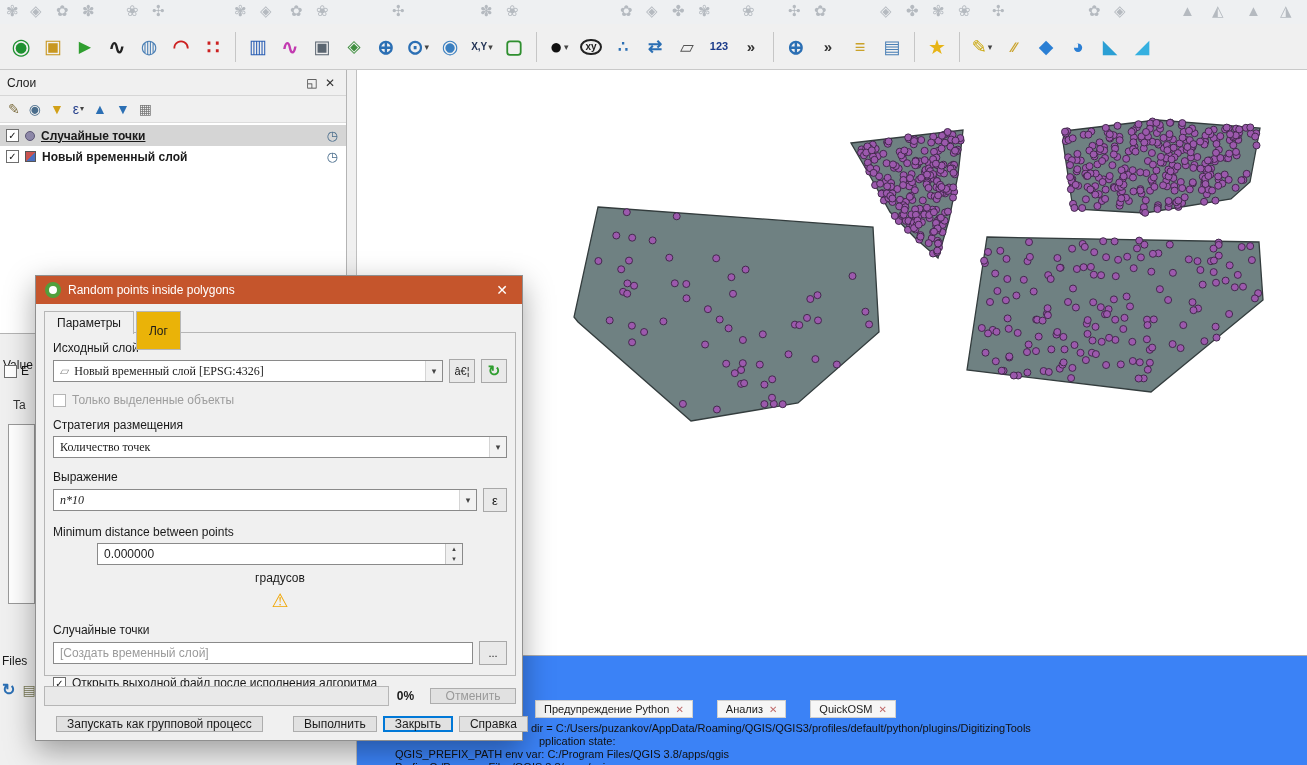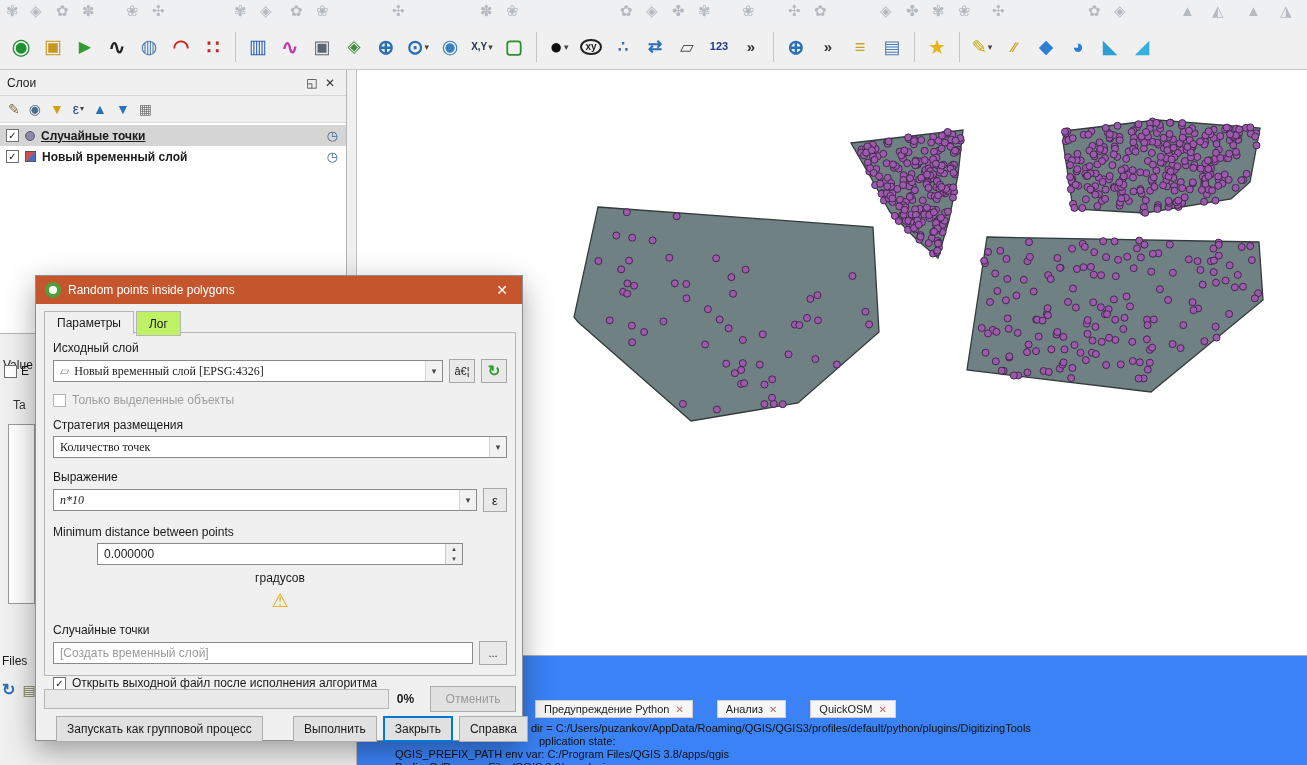--- a/index.html
+++ b/index.html
@@ -67,22 +67,22 @@
   .bp-line{white-space:nowrap;}
 
   
   .dialog{position:absolute;left:35px;top:275px;width:488px;height:466px;background:#f0f0f0;
     border:1px solid #8f8f8f;box-shadow:0 10px 28px rgba(0,0,0,.35);z-index:20;}
   .dlg-title{height:28px;background:#c5552c;display:flex;align-items:center;padding:0 9px;gap:7px;}
   .dlg-logo{width:16px;height:16px;border-radius:50%;background:#fff;border:4px solid #519f3c;flex:0 0 auto;}
   .dlg-title-text{color:#fff;font-size:12px;flex:1;}
   .dlg-close{color:#fff;font-size:14px;width:22px;text-align:center;}
   .tabs{position:absolute;left:8px;top:35px;display:flex;z-index:2;}
-  .tab{height:25px;padding:0 12px;display:flex;align-items:center;border:1px solid #b6b6b6;
-    background:#bef264;font-size:12px;margin-right:2px;}
+  .tab{height:39px;padding:0 12px;display:flex;align-items:center;border:1px solid #b6b6b6;
+    background:#eab308;font-size:12px;margin-right:2px;}
   .tab.active{height:23px;background:#f0f0f0;border-bottom:none;}
   .pane{position:absolute;left:8px;top:56px;width:472px;height:344px;border:1px solid #b6b6b6;
     background:#f0f0f0;padding:4px 8px 0 8px;}
   .flabel{font-size:12px;}
   .row{display:flex;align-items:center;gap:6px;}
   .combo{height:22px;background:#fff;border:1px solid #8a8a8a;display:flex;align-items:center;padding:0 0 0 6px;flex:1;}
   .combo .csym{color:#888;font-size:12px;margin-right:5px;}
   .combo .ctext{flex:1;font-size:12px;white-space:nowrap;overflow:hidden;font-family:Liberation Serif, serif;}
   .combo .ctext.italic{font-style:italic;font-family:"Liberation Serif",serif;}
   .combo .carrow{width:17px;height:20px;display:flex;align-items:center;justify-content:center;
@@ -96,21 +96,21 @@
   .spin .stext{flex:1;font-size:12px;}
   .spin-arrows{width:17px;height:20px;border-left:1px solid #c9c9c9;display:flex;flex-direction:column;}
   .sa{flex:1;font-size:7px;display:flex;align-items:center;justify-content:center;color:#444;background:#f0f0f0;}
   .warn{font-size:19px;color:#f0a500;line-height:1;}
   .tinput{flex:1;height:22px;border:1px solid #8a8a8a;padding:0 6px;font-size:12px;
     font-family:"Liberation Sans",sans-serif;color:#222;background:#fff;}
   .tinput::placeholder{color:#9a9a9a;}
   .prog-row{position:absolute;left:8px;top:410px;width:472px;display:flex;align-items:center;gap:8px;}
   .progress{width:356px;height:20px;border:1px solid #b6b6b6;background:#e9e9e9;}
   .ppct{font-weight:bold;font-size:12px;width:26px;}
-  .btn{height:26px;background:#e1e1e1;border:1px solid #adadad;padding:0 10px;display:flex;
+  .btn{height:16px;background:#e1e1e1;border:1px solid #adadad;padding:0 10px;display:flex;
     align-items:center;justify-content:center;font-size:12px;white-space:nowrap;}
   .btn.default{border:2px solid #0078d7;}
   .btn.disabled{color:#9a9a9a;}
   .btn-row{position:absolute;left:20px;top:440px;width:472px;display:flex;gap:6px;align-items:center;justify-content:space-between;}
   .spacer{flex:1;}
 </style>
 </head>
 <body>
 
 <div id="app">

